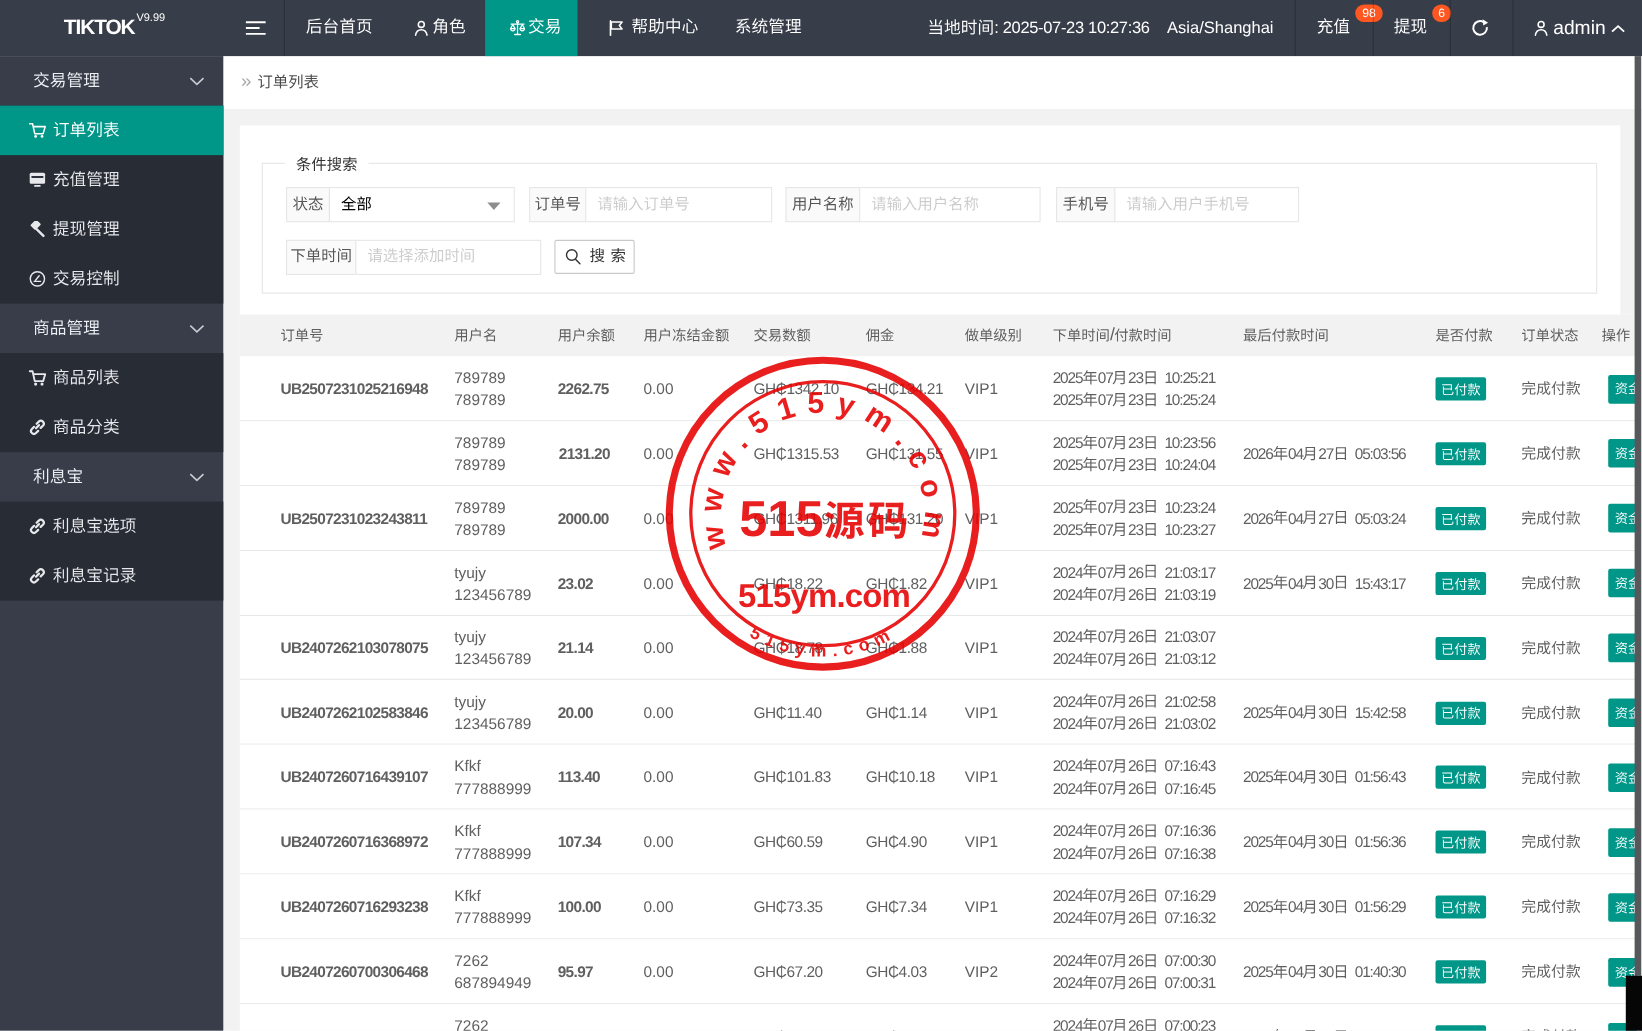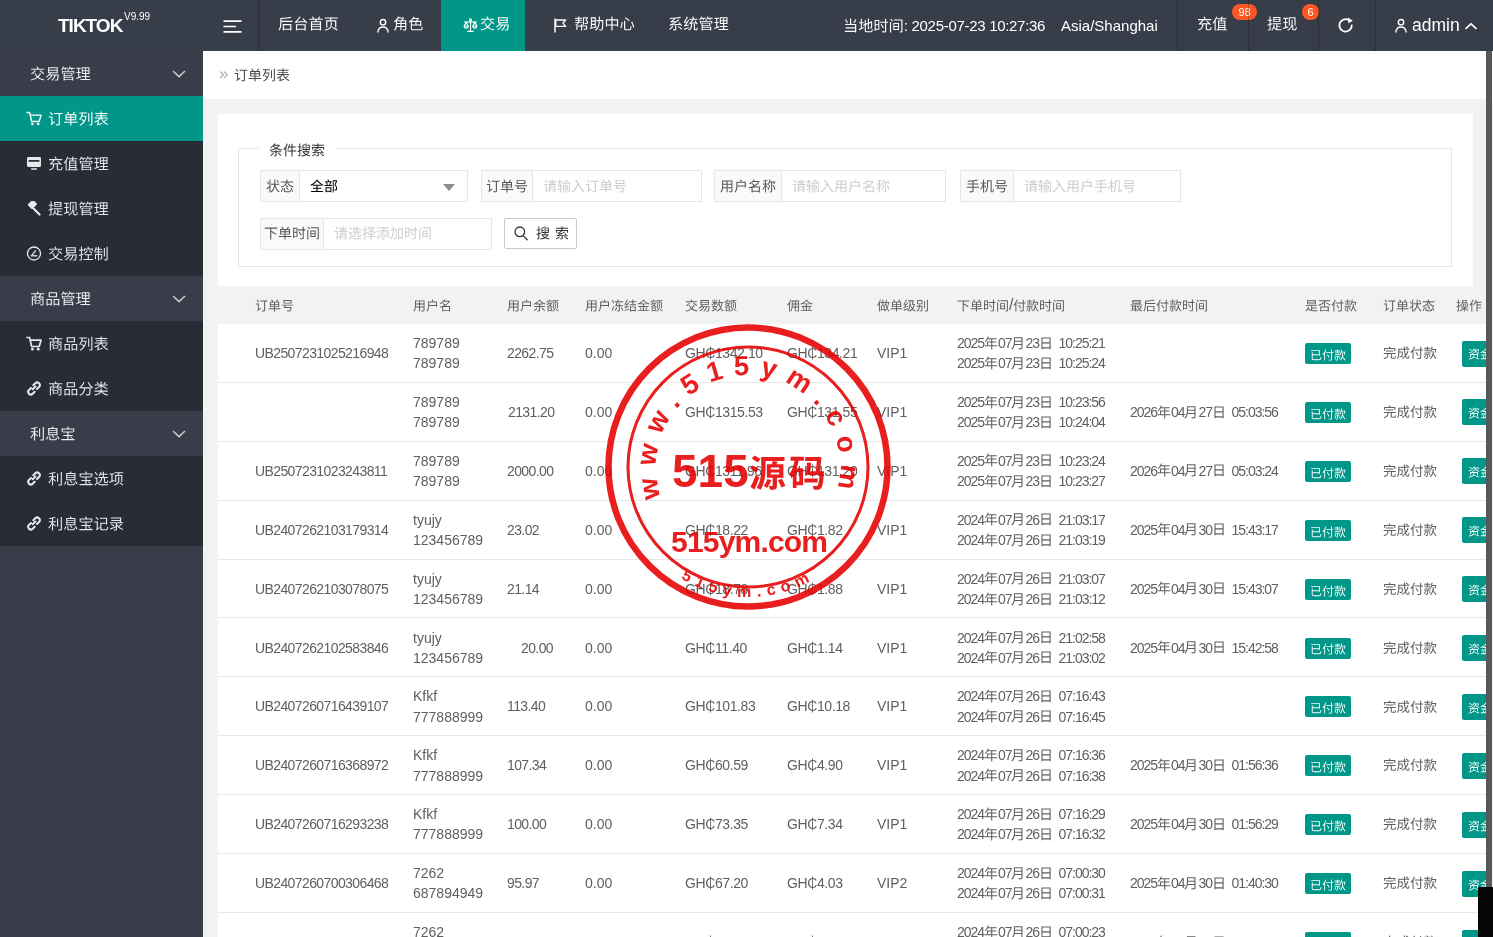--- a/index.html
+++ b/index.html
@@ -37,21 +37,21 @@
 .ph { margin-left:10px; color:#ccc; }
 .seltri { position:absolute; right:12px; top:13px; width:0; height:0; border:6px solid transparent; border-top:7px solid #8d8d8d; border-bottom:none; }
 .sbtn { position:absolute; width:73px; height:31px; border:1px solid #c9c9c9; border-radius:2px; background:#fff; color:#333; display:flex; align-items:center; justify-content:center; }
 #tcard { position:absolute; left:15px; top:187px; width:1270px; height:651px; background:#fff; overflow:hidden; }
 .thead { position:absolute; left:0; top:0; width:1270px; height:38px; background:#f2f2f2; }
 .hc { position:absolute; top:0; line-height:38px; color:#5e5e5e; white-space:nowrap; }
 .trow { position:absolute; left:0; width:1270px; height:58.9px; border-bottom:1px solid #e8e8e8; background:#fff; }
 .c { position:absolute; color:#5f5f5f; font-size:14px; white-space:nowrap; }
 .one { top:0; line-height:58px; }
 .two { top:9px; line-height:20.3px; }
-.ls1 { letter-spacing:-0.6px; }
+.ls1 { letter-spacing:-0.6px;font-weight:bold; }
 .ls2 { letter-spacing:-0.4px; }
 .dt { letter-spacing:-1.05px; }
 .badge { position:absolute; top:19px; width:46px; height:21px; background:#009688; border-radius:2px; color:#fff; text-align:center; line-height:21px; }
 .btn-t { position:absolute; top:16.5px; width:60px; height:26px; background:#009688; border-radius:2px; color:#fff; text-align:center; line-height:26px; }
 .stamp { position:absolute; left:384.5px; top:208px; z-index:9; }
 #sbar { position:absolute; left:1486px; top:51px; width:6px; height:836px; background:#56585c; z-index:40; }
 #sbarb { position:absolute; left:1478px; top:887px; width:15px; height:50px; background:#060606; z-index:41; }
 </style></head>
 <body>
 <svg width="0" height="0" style="position:absolute">
@@ -448,21 +448,20 @@
             <use href="#r6b3e" x="3000"></use>
           </svg></div>
         <div class="btn-t" style="left:1244px"><svg class="k" style="width:48.0px;height:12.0px;" viewBox="0 0 4000 1000">
             <use href="#r8d44" x="0"></use>
             <use href="#r91d1" x="1000"></use>
             <use href="#r660e" x="2000"></use>
             <use href="#r7ec6" x="3000"></use>
           </svg></div>
       </div>
       <div class="trow" style="top:214.7px">
-        <div class="c one" style="left:37px"><span class="lat ls1">UB2407262103179314</span></div>
         <div class="c two" style="left:195px"><span class="lat">tyujy</span><br><span class="lat">123456789</span></div>
         <div class="c one" style="left:289px"><span class="lat ls1">23.02</span></div>
         <div class="c one" style="left:367px"><span class="lat">0.00</span></div>
         <div class="c one" style="left:467px"><span class="lat ls2">GH₵18.22</span></div>
         <div class="c one" style="left:569px"><span class="lat ls2">GH₵1.82</span></div>
         <div class="c one" style="left:659px"><span class="lat">VIP1</span></div>
         <div class="c two dt" style="left:739px"><span class="lat">2024</span><svg class="k" style="width:14.0px;height:14.0px;" viewBox="0 0 1000 1000">
             <use href="#r5e74" x="0"></use>
           </svg><span class="lat">07</span><svg class="k" style="width:14.0px;height:14.0px;" viewBox="0 0 1000 1000">
             <use href="#r6708" x="0"></use>
@@ -514,27 +513,20 @@
             <use href="#r6708" x="0"></use>
           </svg><span class="lat">26</span><svg class="k" style="width:14.0px;height:14.0px;" viewBox="0 0 1000 1000">
             <use href="#r65e5" x="0"></use>
           </svg><span class="lat">&nbsp; 21:03:07</span><br><span class="lat">2024</span><svg class="k" style="width:14.0px;height:14.0px;" viewBox="0 0 1000 1000">
             <use href="#r5e74" x="0"></use>
           </svg><span class="lat">07</span><svg class="k" style="width:14.0px;height:14.0px;" viewBox="0 0 1000 1000">
             <use href="#r6708" x="0"></use>
           </svg><span class="lat">26</span><svg class="k" style="width:14.0px;height:14.0px;" viewBox="0 0 1000 1000">
             <use href="#r65e5" x="0"></use>
           </svg><span class="lat">&nbsp; 21:03:12</span></div>
-        <div class="c one dt" style="left:912px"><span class="lat">2025</span><svg class="k" style="width:14.0px;height:14.0px;" viewBox="0 0 1000 1000">
-            <use href="#r5e74" x="0"></use>
-          </svg><span class="lat">04</span><svg class="k" style="width:14.0px;height:14.0px;" viewBox="0 0 1000 1000">
-            <use href="#r6708" x="0"></use>
-          </svg><span class="lat">30</span><svg class="k" style="width:14.0px;height:14.0px;" viewBox="0 0 1000 1000">
-            <use href="#r65e5" x="0"></use>
-          </svg><span class="lat">&nbsp; 15:43:07</span></div>
         <div class="badge" style="left:1087px"><svg class="k" style="width:36.0px;height:12.0px;" viewBox="0 0 3000 1000">
             <use href="#r5df2" x="0"></use>
             <use href="#r4ed8" x="1000"></use>
             <use href="#r6b3e" x="2000"></use>
           </svg></div>
         <div class="c one" style="left:1165px"><svg class="k" style="width:54.0px;height:13.5px;" viewBox="0 0 4000 1000">
             <use href="#r5b8c" x="0"></use>
             <use href="#r6210" x="1000"></use>
             <use href="#r4ed8" x="2000"></use>
             <use href="#r6b3e" x="3000"></use>
@@ -542,21 +534,21 @@
         <div class="btn-t" style="left:1244px"><svg class="k" style="width:48.0px;height:12.0px;" viewBox="0 0 4000 1000">
             <use href="#r8d44" x="0"></use>
             <use href="#r91d1" x="1000"></use>
             <use href="#r660e" x="2000"></use>
             <use href="#r7ec6" x="3000"></use>
           </svg></div>
       </div>
       <div class="trow" style="top:332.5px">
         <div class="c one" style="left:37px"><span class="lat ls1">UB2407262102583846</span></div>
         <div class="c two" style="left:195px"><span class="lat">tyujy</span><br><span class="lat">123456789</span></div>
-        <div class="c one" style="left:303px"><span class="lat ls1">20.00</span></div>
+        <div class="c one" style="left:289px"><span class="lat ls1">20.00</span></div>
         <div class="c one" style="left:367px"><span class="lat">0.00</span></div>
         <div class="c one" style="left:467px"><span class="lat ls2">GH₵11.40</span></div>
         <div class="c one" style="left:569px"><span class="lat ls2">GH₵1.14</span></div>
         <div class="c one" style="left:659px"><span class="lat">VIP1</span></div>
         <div class="c two dt" style="left:739px"><span class="lat">2024</span><svg class="k" style="width:14.0px;height:14.0px;" viewBox="0 0 1000 1000">
             <use href="#r5e74" x="0"></use>
           </svg><span class="lat">07</span><svg class="k" style="width:14.0px;height:14.0px;" viewBox="0 0 1000 1000">
             <use href="#r6708" x="0"></use>
           </svg><span class="lat">26</span><svg class="k" style="width:14.0px;height:14.0px;" viewBox="0 0 1000 1000">
             <use href="#r65e5" x="0"></use>
@@ -606,20 +598,27 @@
             <use href="#r6708" x="0"></use>
           </svg><span class="lat">26</span><svg class="k" style="width:14.0px;height:14.0px;" viewBox="0 0 1000 1000">
             <use href="#r65e5" x="0"></use>
           </svg><span class="lat">&nbsp; 07:16:43</span><br><span class="lat">2024</span><svg class="k" style="width:14.0px;height:14.0px;" viewBox="0 0 1000 1000">
             <use href="#r5e74" x="0"></use>
           </svg><span class="lat">07</span><svg class="k" style="width:14.0px;height:14.0px;" viewBox="0 0 1000 1000">
             <use href="#r6708" x="0"></use>
           </svg><span class="lat">26</span><svg class="k" style="width:14.0px;height:14.0px;" viewBox="0 0 1000 1000">
             <use href="#r65e5" x="0"></use>
           </svg><span class="lat">&nbsp; 07:16:45</span></div>
+        <div class="c one dt" style="left:912px"><span class="lat">2025</span><svg class="k" style="width:14.0px;height:14.0px;" viewBox="0 0 1000 1000">
+            <use href="#r5e74" x="0"></use>
+          </svg><span class="lat">04</span><svg class="k" style="width:14.0px;height:14.0px;" viewBox="0 0 1000 1000">
+            <use href="#r6708" x="0"></use>
+          </svg><span class="lat">30</span><svg class="k" style="width:14.0px;height:14.0px;" viewBox="0 0 1000 1000">
+            <use href="#r65e5" x="0"></use>
+          </svg><span class="lat">&nbsp; 01:56:43</span></div>
         <div class="badge" style="left:1087px"><svg class="k" style="width:36.0px;height:12.0px;" viewBox="0 0 3000 1000">
             <use href="#r5df2" x="0"></use>
             <use href="#r4ed8" x="1000"></use>
             <use href="#r6b3e" x="2000"></use>
           </svg></div>
         <div class="c one" style="left:1165px"><svg class="k" style="width:54.0px;height:13.5px;" viewBox="0 0 4000 1000">
             <use href="#r5b8c" x="0"></use>
             <use href="#r6210" x="1000"></use>
             <use href="#r4ed8" x="2000"></use>
             <use href="#r6b3e" x="3000"></use>

